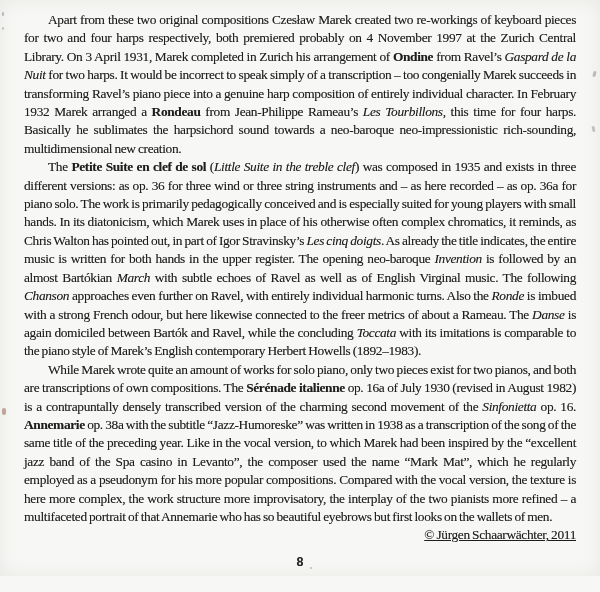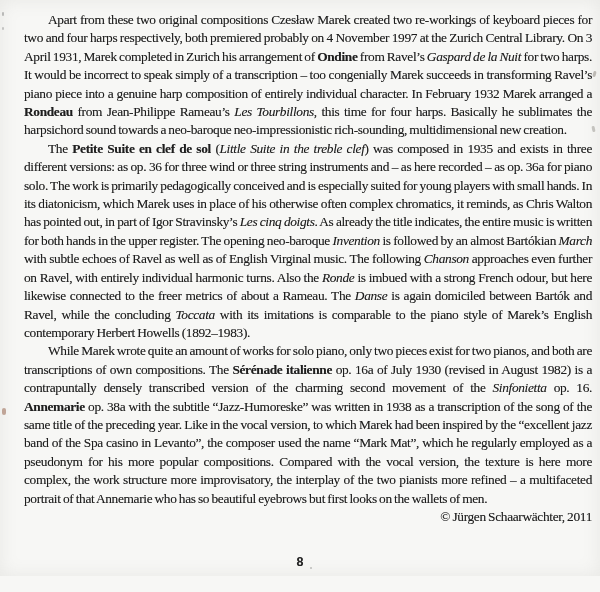--- a/index.html
+++ b/index.html
@@ -14,21 +14,21 @@
     background: #f7f7f5;
     font-family: "Liberation Serif", "DejaVu Serif", serif;
     color: #1e1e1e;
     position: relative;
   }
 
   .page {
     position: relative;
     width: 600px;
     height: 576px;
-    padding: 11px 8px 0 24px;
+    padding: 11px 24px 0 24px;
     box-shadow: inset 0 0 18px rgba(120,120,115,0.12);
   }
 
   .body-text {
     font-size: 13.4px;
     line-height: 18.4px;
     letter-spacing: -0.35px;
     word-spacing: -0.7px;
     text-align: justify;
     text-shadow: 0 0 0.5px rgba(25,25,25,0.4);
@@ -37,20 +37,21 @@
   .para { text-indent: 24px; }
 
   .para span.n { font-style: normal; font-weight: normal; }
   .para span.b { font-weight: bold; }
   .para span.i { font-style: italic; }
 
   .credit {
     float: right;
     font-style: normal;
     font-weight: normal;
+    text-decoration: underline;
   }
 
   .page-number {
     position: absolute;
     bottom: 7px;
     left: 0;
     right: 0;
     text-align: center;
     font-family: "Liberation Sans", sans-serif;
     font-weight: bold;

